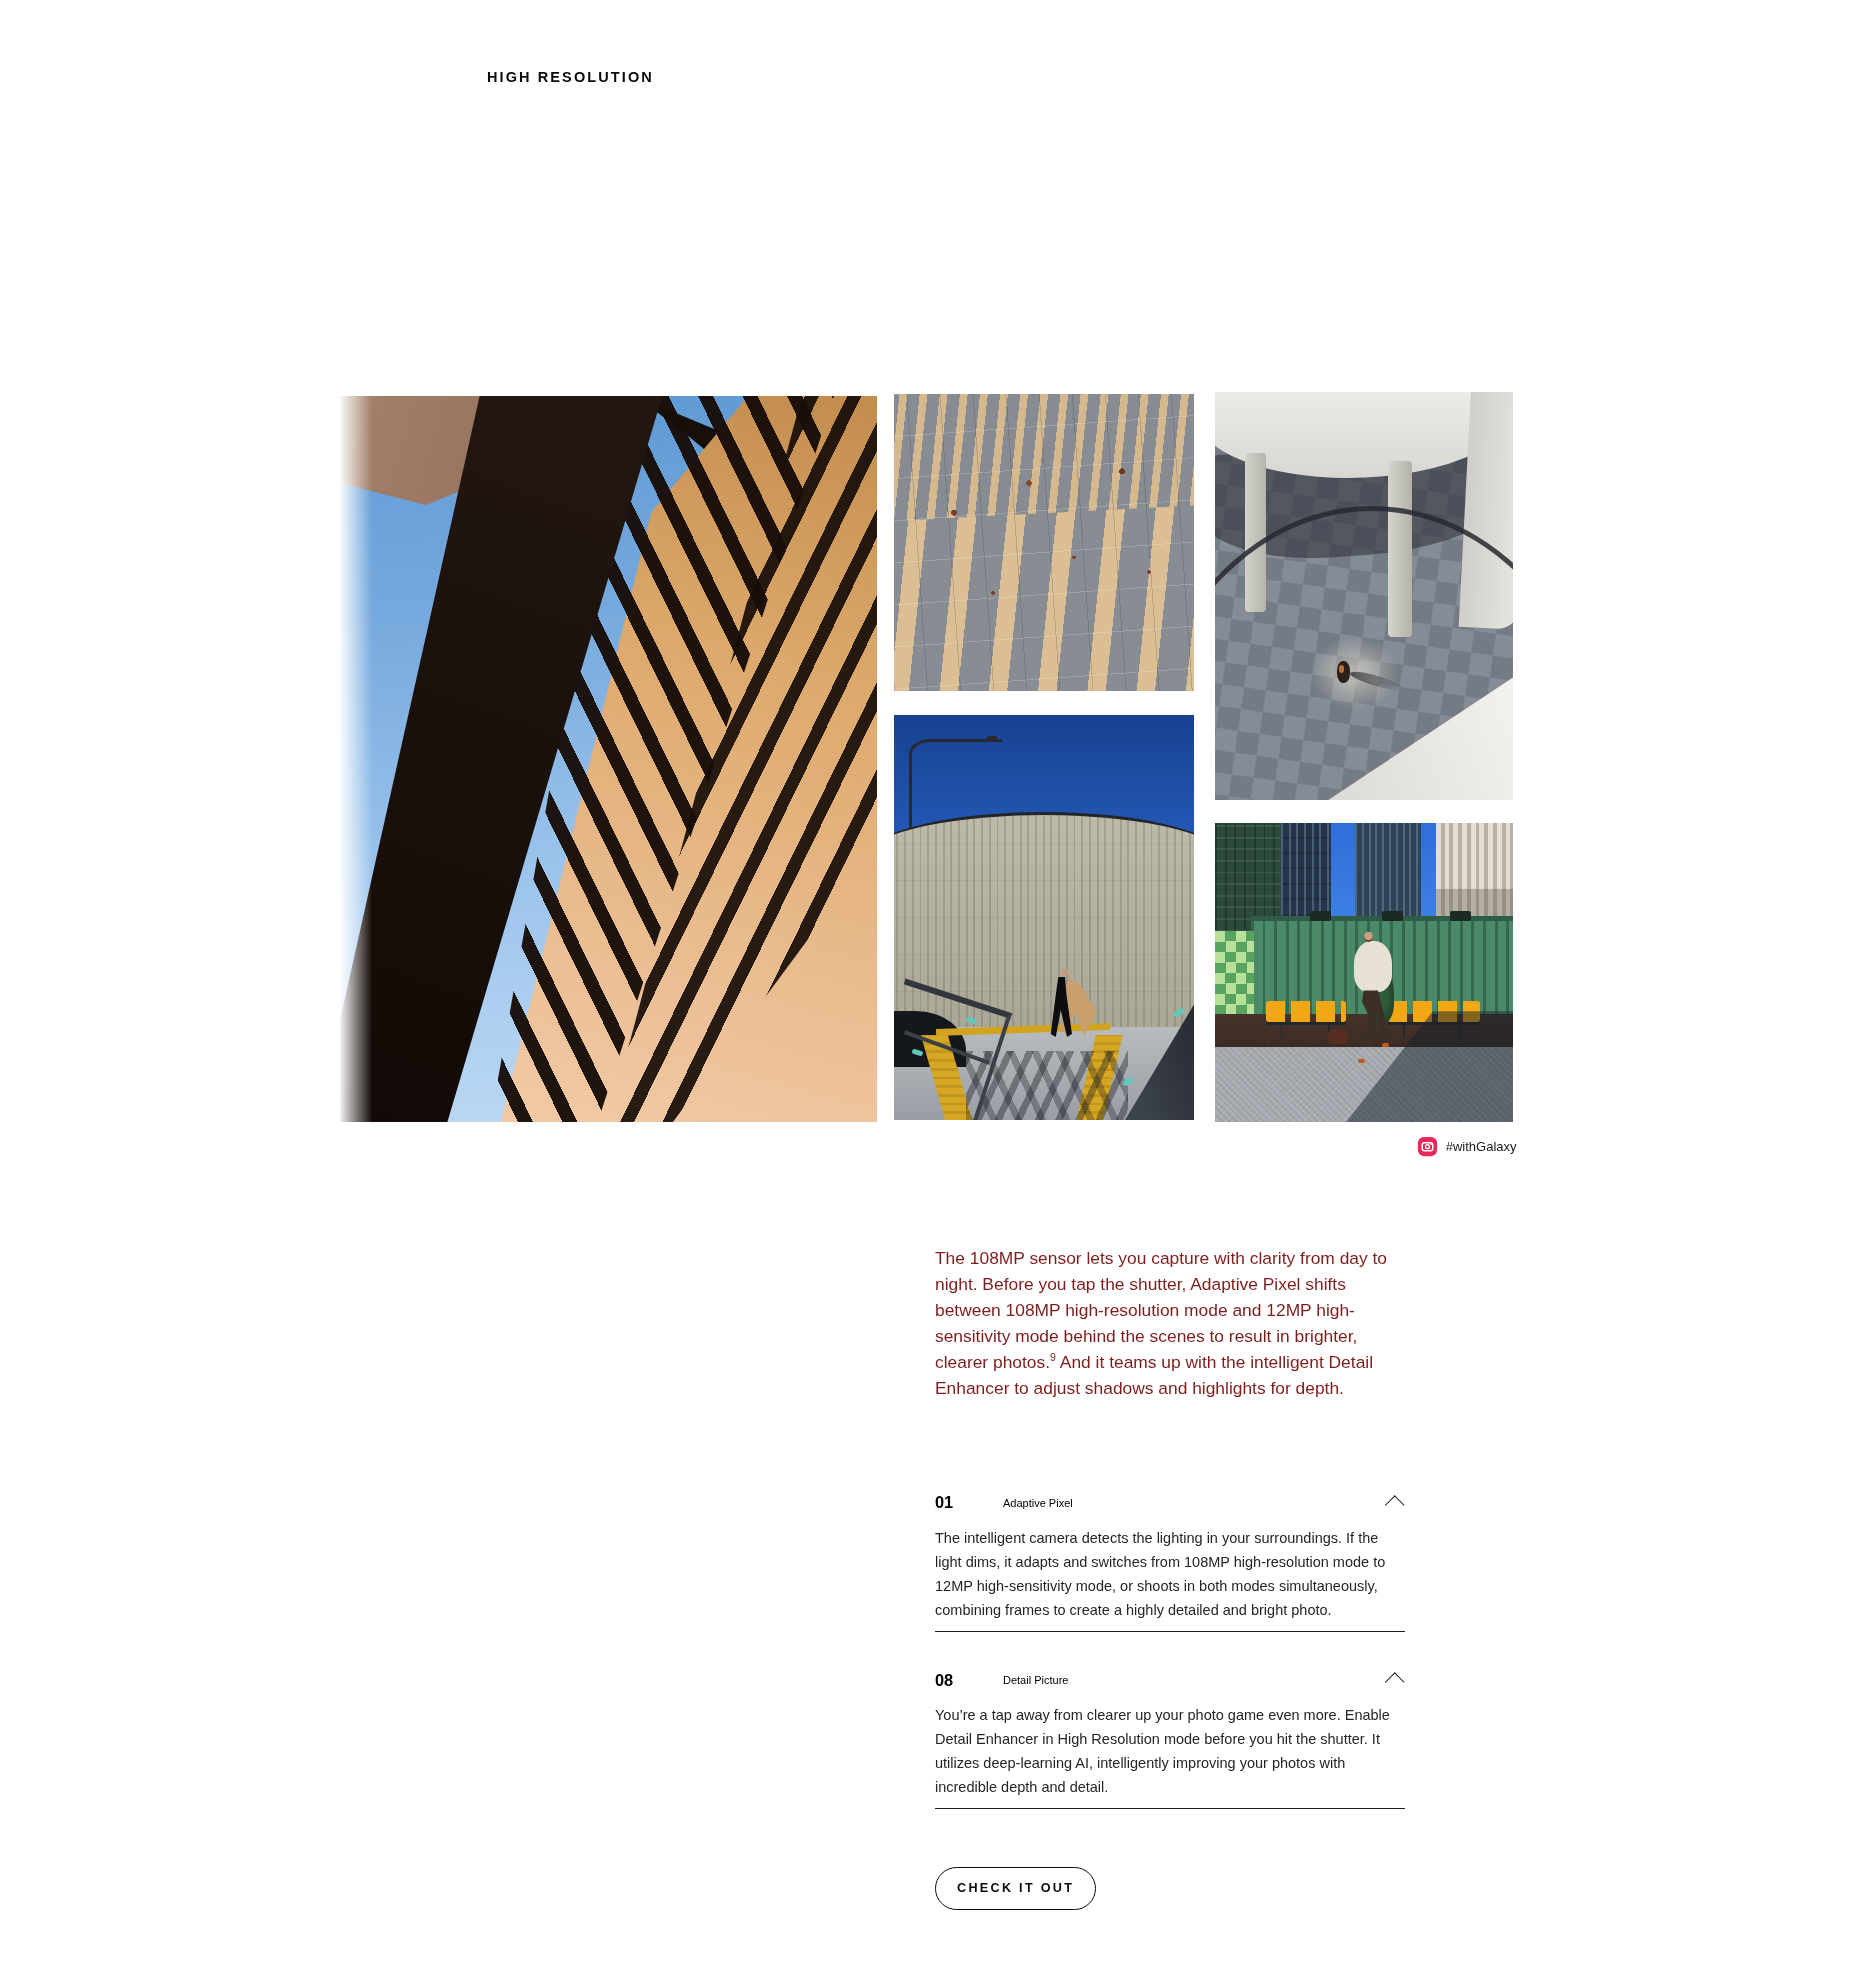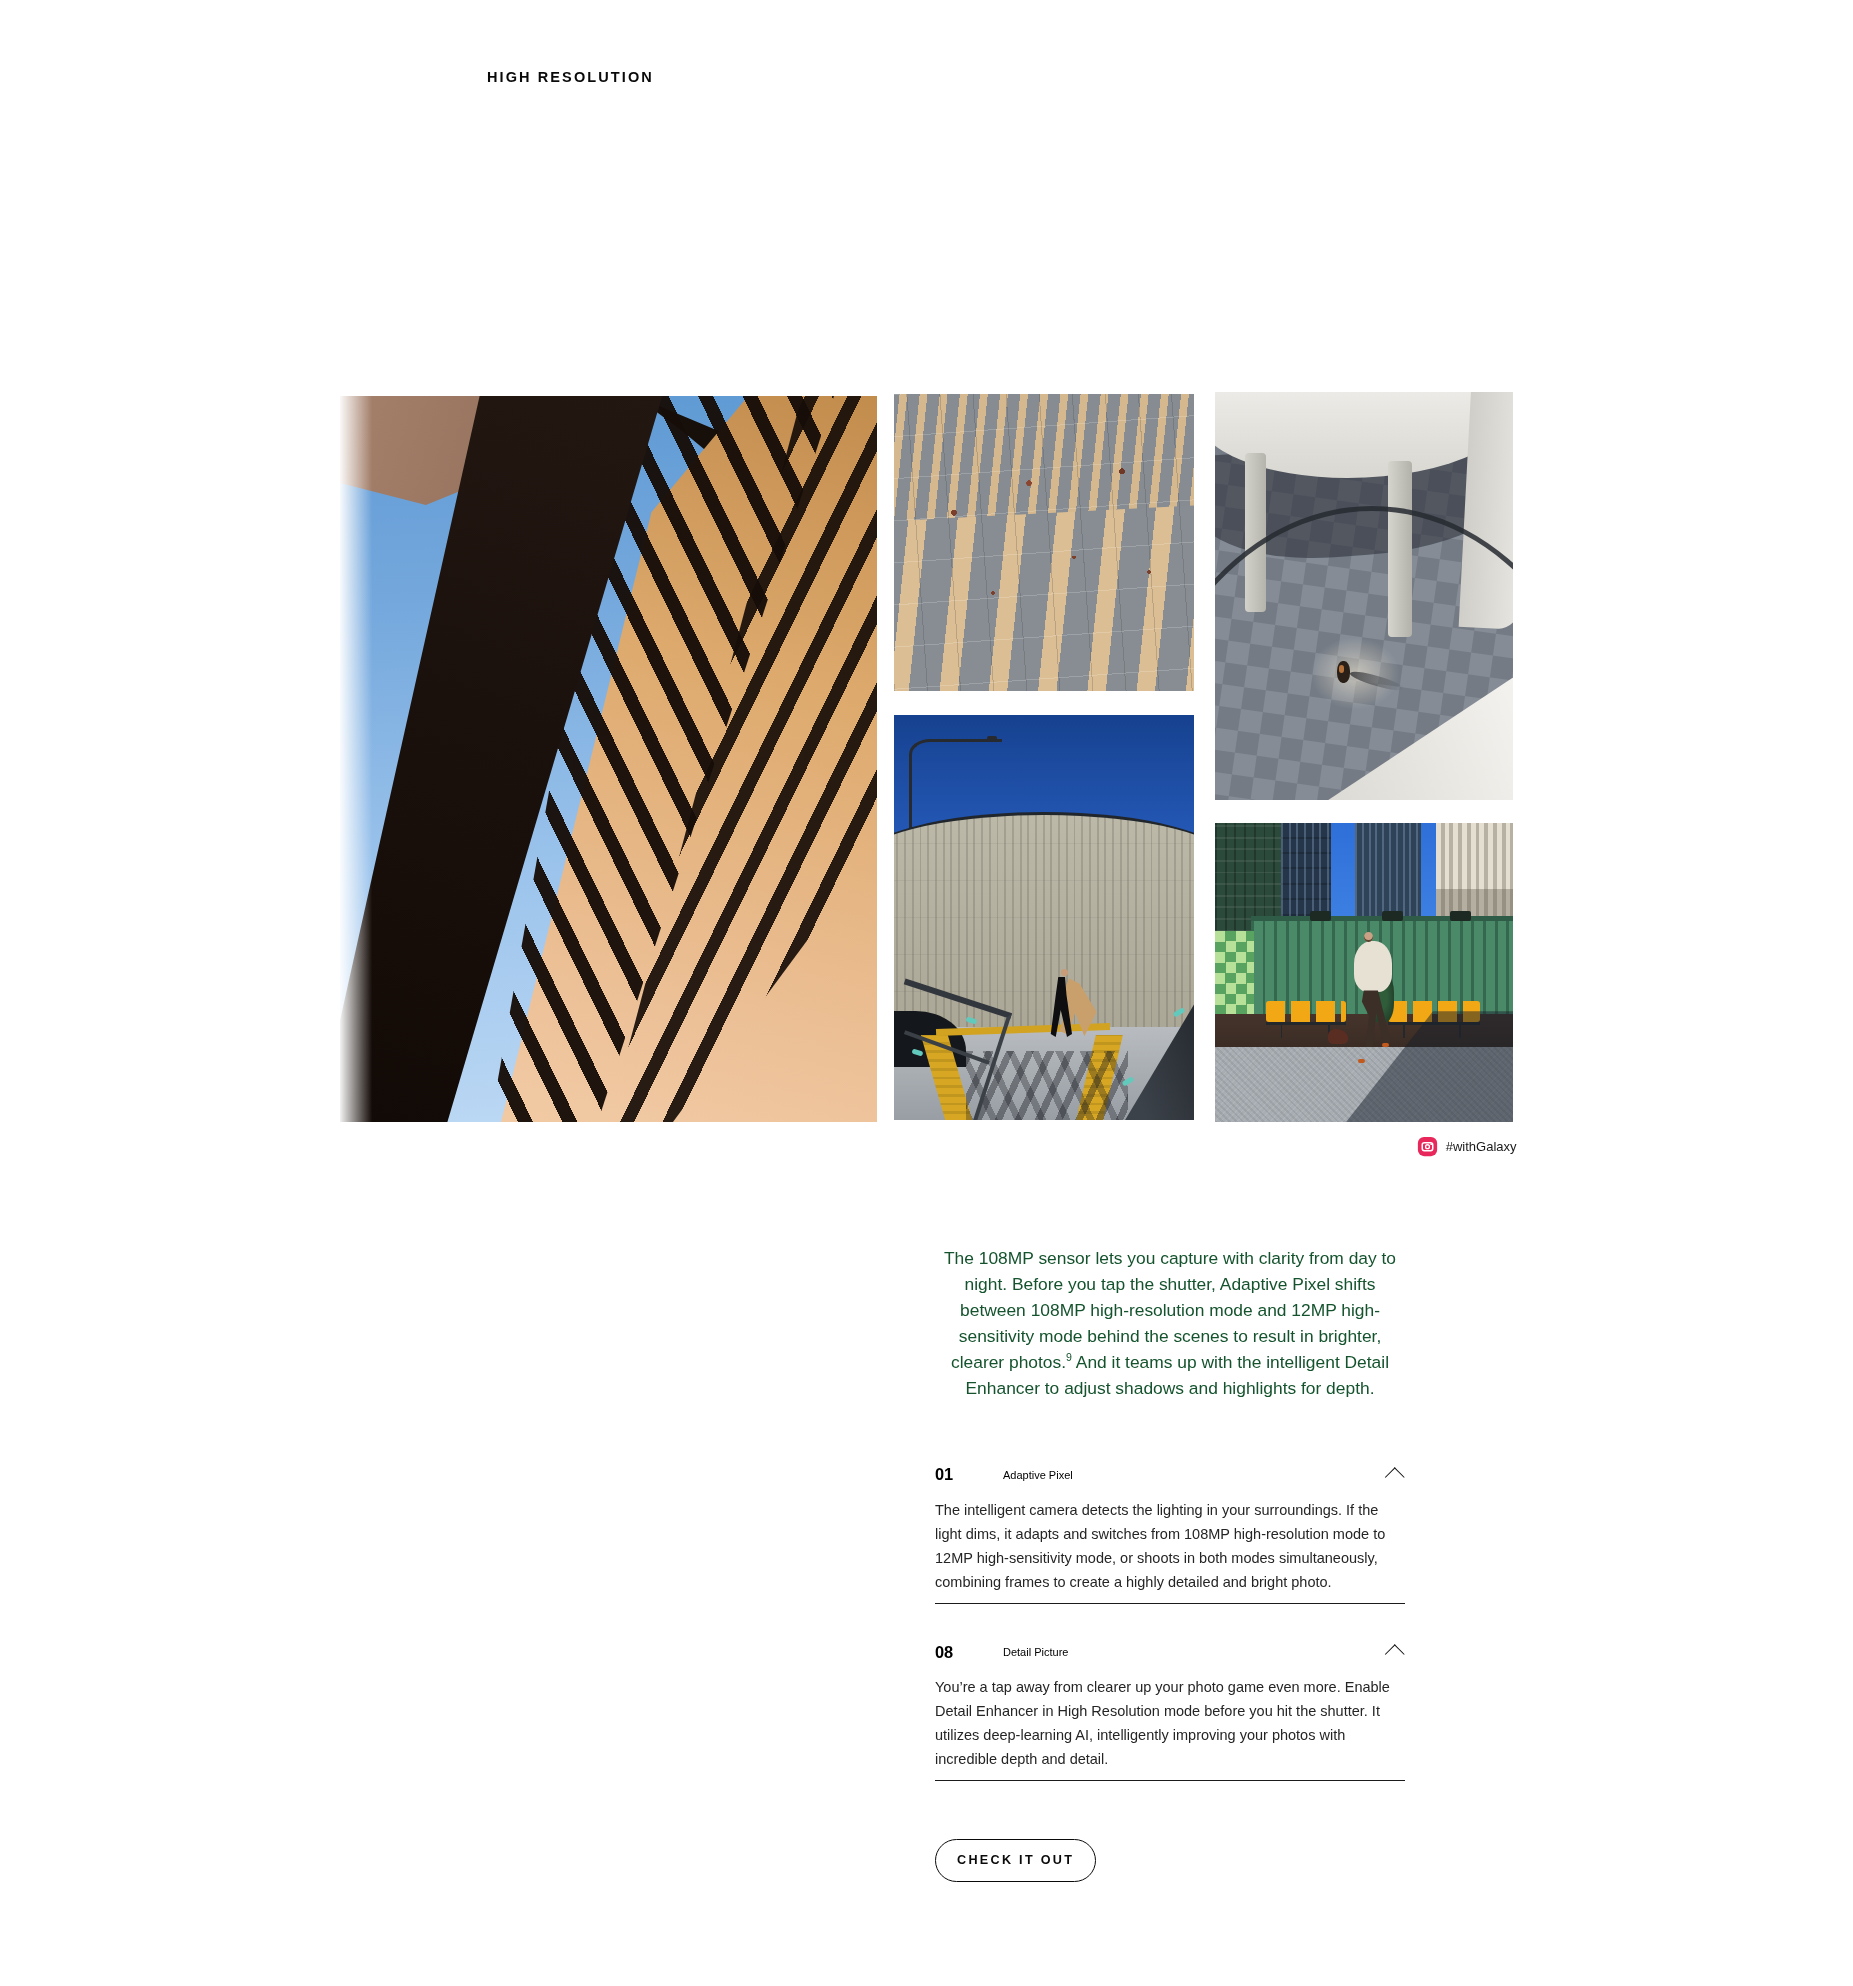--- a/index.html
+++ b/index.html
@@ -100,25 +100,25 @@
   .rb-glight{left:0;top:75%;width:100%;height:25%;background-color:#a7adb2;background-image:repeating-linear-gradient(45deg,rgba(0,0,0,.07) 0 1.9px,transparent 1.9px 4.8px),repeating-linear-gradient(-45deg,rgba(255,255,255,.09) 0 1px,transparent 1px 3.9px);}
   .rb-shadow{right:0;top:63%;width:56%;height:37%;clip-path:polygon(100% 0,100% 100%,0 100%,52% 0);background:rgba(24,32,44,.5);}
 
   
   .tagrow{position:absolute;left:1417px;top:1135px;width:96px;height:23px;display:flex;align-items:center;gap:7.7px;cursor:pointer;}
   .ig{width:21px;height:21px;flex:0 0 auto;display:block;}
   .taglabel{font-size:13px;color:#1a1a1a;white-space:nowrap;}
 
   
   .col{position:absolute;left:935px;top:1228px;width:470px;}
-  .para{font-size:17.4px;line-height:26px;color:#14532d;text-align:center;}
+  .para{font-size:17.4px;line-height:26px;color:#7f1d1d;}
   .para sup{font-size:10.6px;line-height:0;}
   .acc{margin-top:0;}
   .acc-head{display:flex;align-items:center;height:25px;cursor:pointer;}
-  .acc-head-1{margin-top:61px;}
+  .acc-head-1{margin-top:89px;}
   .acc-head-2{margin-top:36px;}
   .acc-num{width:68px;font-size:16.4px;font-weight:700;color:#000;}
   .acc-title{flex:1;font-size:11px;font-weight:400;color:#000;}
   .chev{width:12.6px;height:12.6px;border-left:1.9px solid #111;border-top:1.9px solid #111;transform:rotate(45deg) translateY(2.9px);margin-right:1.9px;}
   .acc-body{margin-top:10.6px;font-size:14.5px;line-height:24px;color:#252525;}
   .divider{margin-top:8.7px;border-bottom:1.4px solid #1b1b1b;}
   .cta{margin-top:58px;display:inline-block;padding:13.5px 21px;border:1.4px solid #0a0a0a;border-radius:23px;background:#fff;font-size:12.6px;font-weight:700;letter-spacing:2.3px;color:#0a0a0a;cursor:pointer;font-family:"Liberation Sans",sans-serif;}
 </style>
 </head>
 <body>

